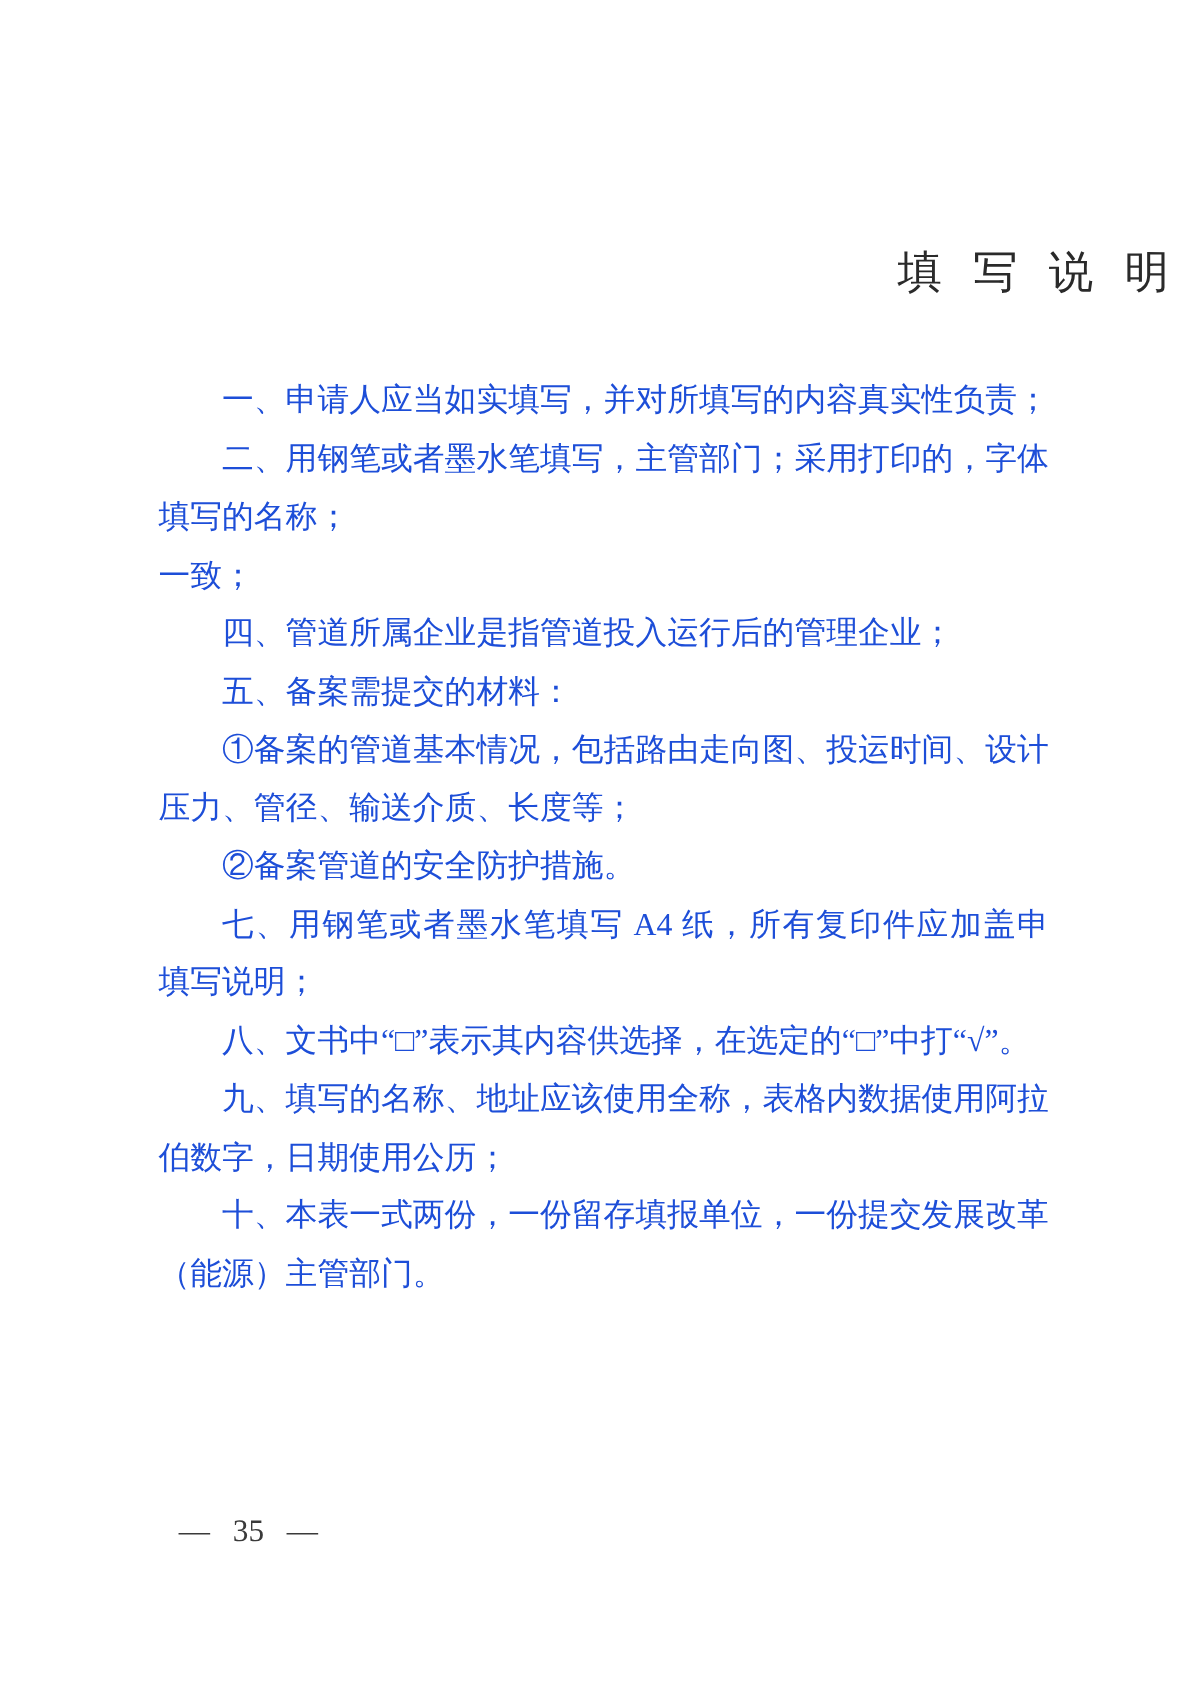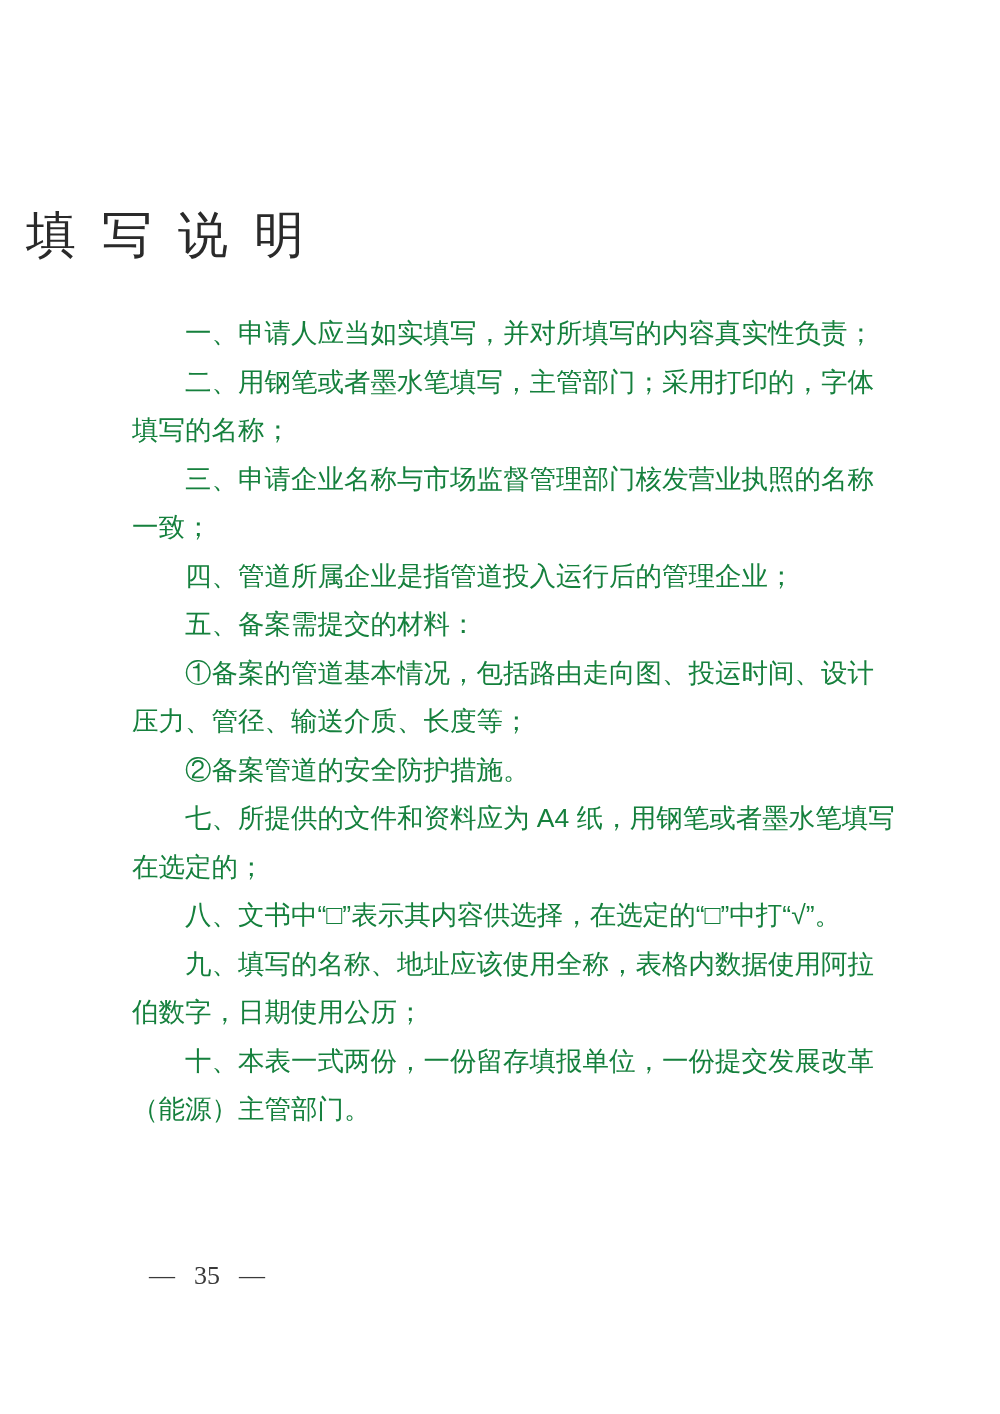--- a/index.html
+++ b/index.html
@@ -14,37 +14,37 @@
     background: #ffffff;
     overflow: hidden;
     font-family: "Liberation Serif", serif;
   }
   .doc-title {
     position: absolute;
     top: 202px;
     left: 0;
     width: 100%;
     margin: 0;
-    text-align: left;
-    font-size: 50px;
+    text-align: right;
+    font-size: 37px;
     font-weight: 500;
     letter-spacing: 26px;
     text-indent: 26px;
     color: #2a2a2a;
     font-family: "Liberation Serif", serif;
   }
   .doc-body {
     position: absolute;
     left: 132px;
     top: 309px;
     width: 742px;
     font-size: 26.5px;
     line-height: 48.5px;
-    color: #15803d;
-    font-family: Liberation Sans, sans-serif;
+    color: #1d4ed8;
+    font-family: Liberation Serif, serif;
   }
   .line {
     height: 48.5px;
     white-space: nowrap;
   }
   .line.indent {
     padding-left: 53px;
   }
   .line.fill {
     text-align: justify;
@@ -69,29 +69,28 @@
 <body>
 
 <div class="page">
 
   <h1 class="doc-title">填写说明</h1>
 
   <div class="doc-body">
       <div class="line indent fill">一、申请人应当如实填写，并对所填写的内容真实性负责；</div>
       <div class="line indent fill">二、用钢笔或者墨水笔填写，主管部门；采用打印的，字体</div>
       <div class="line">填写的名称；</div>
-      <div class="line indent fill">三、申请企业名称与市场监督管理部门核发营业执照的名称</div>
       <div class="line">一致；</div>
       <div class="line indent">四、管道所属企业是指管道投入运行后的管理企业；</div>
       <div class="line indent">五、备案需提交的材料：</div>
       <div class="line indent fill">①备案的管道基本情况，包括路由走向图、投运时间、设计</div>
       <div class="line">压力、管径、输送介质、长度等；</div>
       <div class="line indent">②备案管道的安全防护措施。</div>
-      <div class="line indent fill">七、所提供的文件和资料应为 A4 纸，用钢笔或者墨水笔填写</div>
-      <div class="line">在选定的；</div>
+      <div class="line indent fill">七、用钢笔或者墨水笔填写 A4 纸，所有复印件应加盖申</div>
+      <div class="line">填写说明；</div>
       <div class="line indent">八、文书中“□”表示其内容供选择，在选定的“□”中打“√”。</div>
       <div class="line indent fill">九、填写的名称、地址应该使用全称，表格内数据使用阿拉</div>
       <div class="line">伯数字，日期使用公历；</div>
       <div class="line indent fill">十、本表一式两份，一份留存填报单位，一份提交发展改革</div>
       <div class="line">（能源）主管部门。</div>
     </div>
 
   <div class="footer">
     <span class="dash">—</span>
     <span class="num">35</span>

